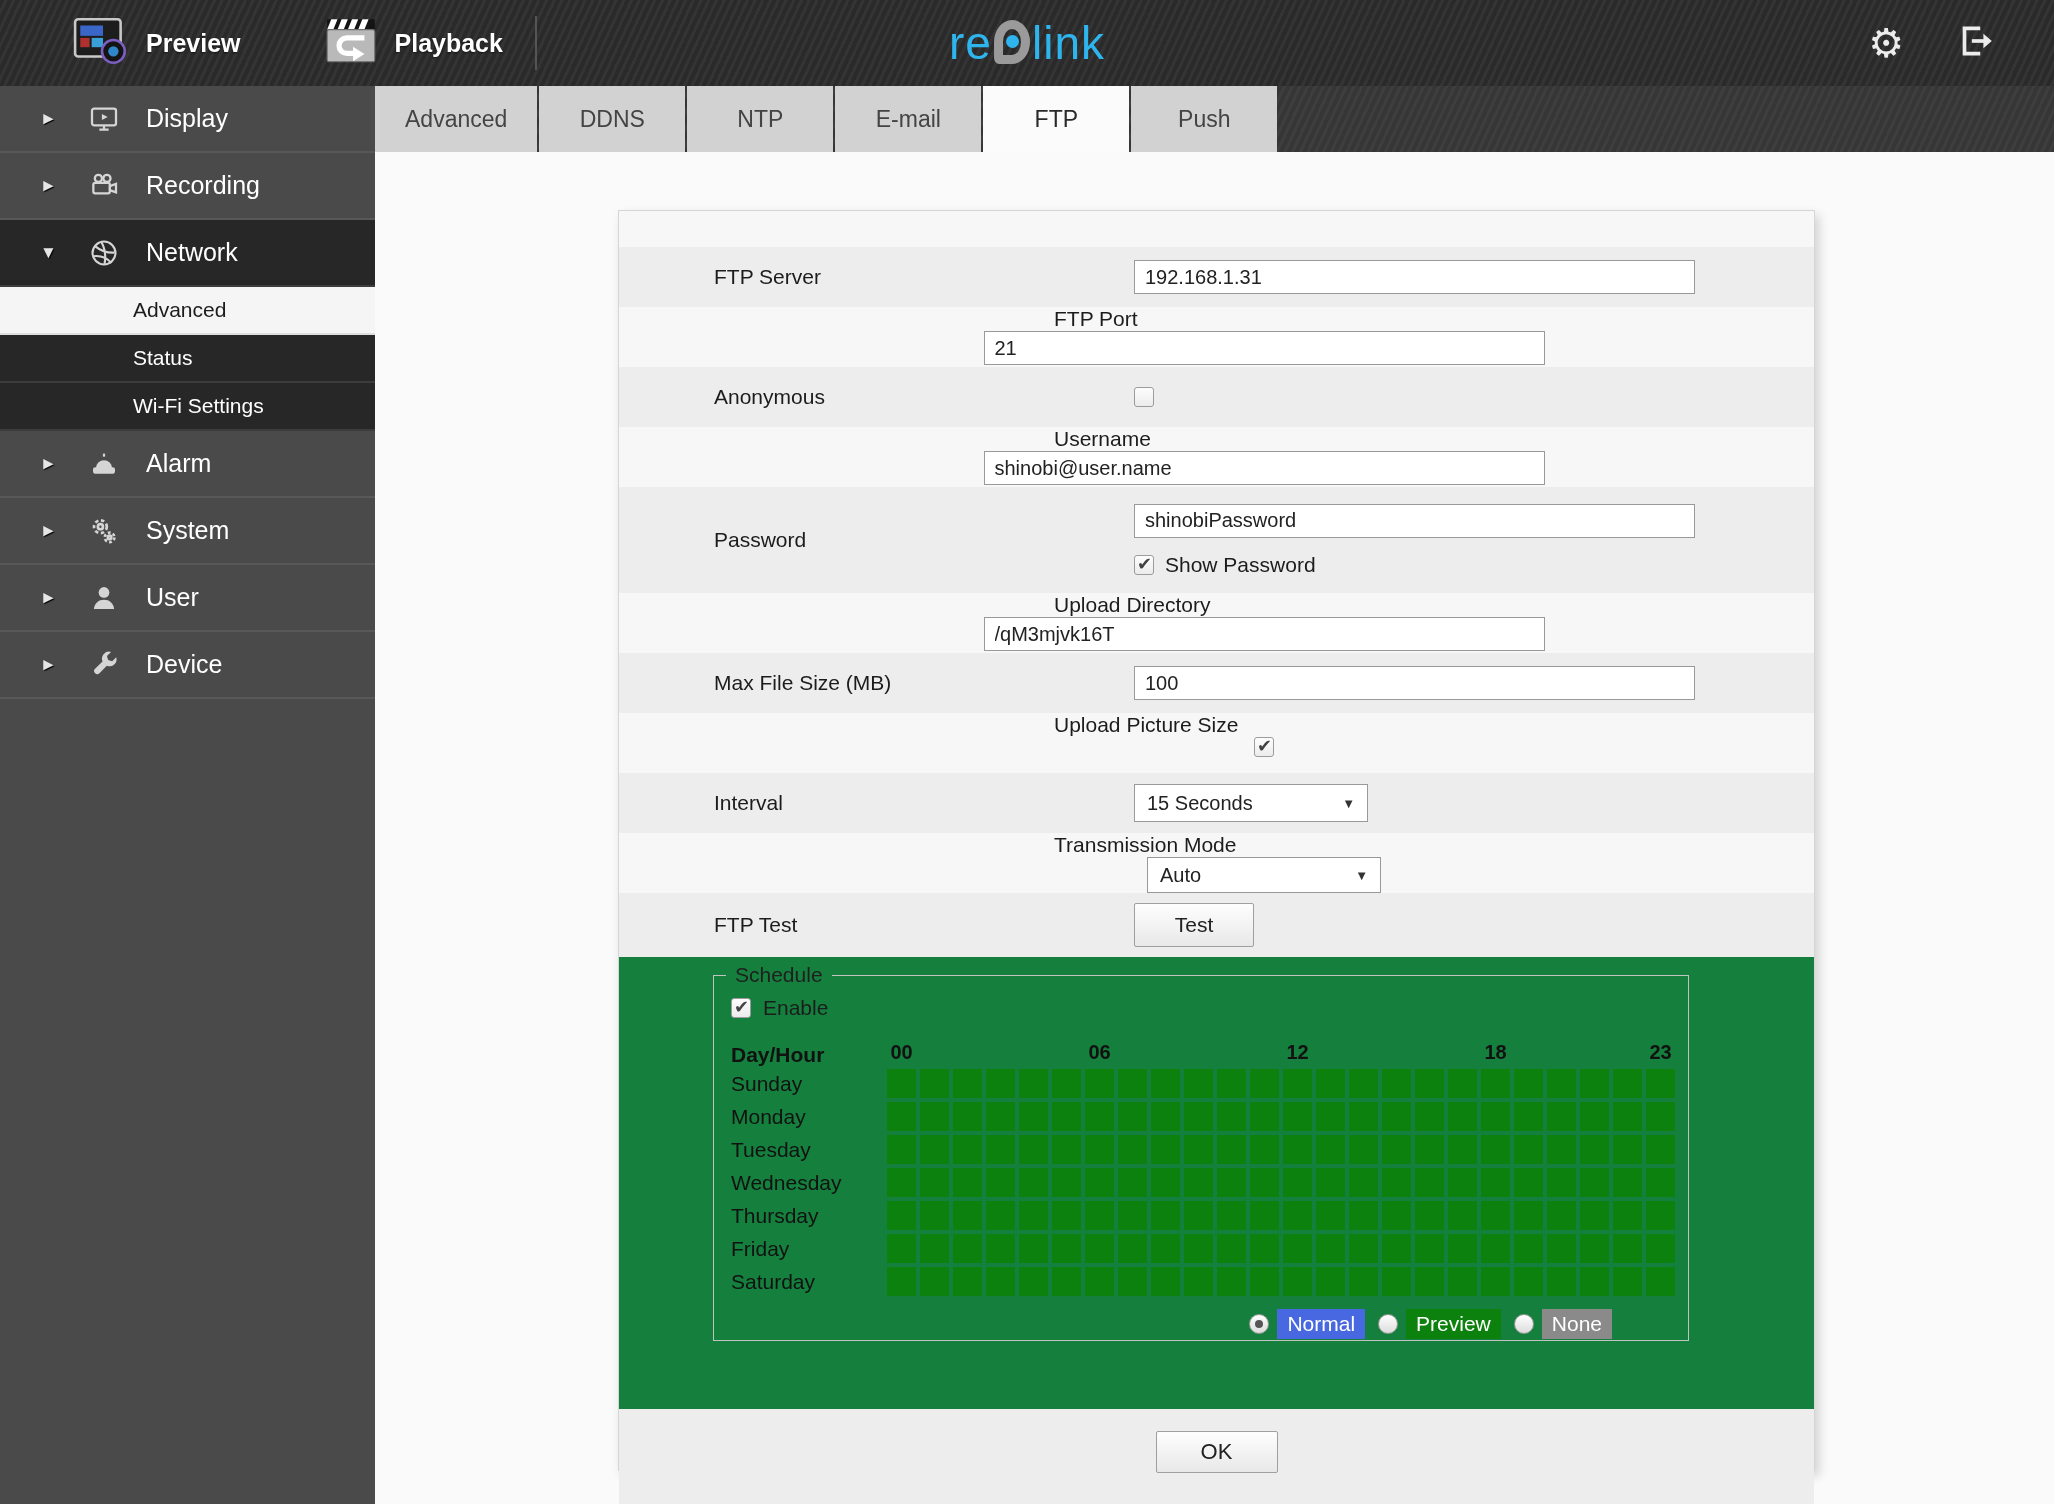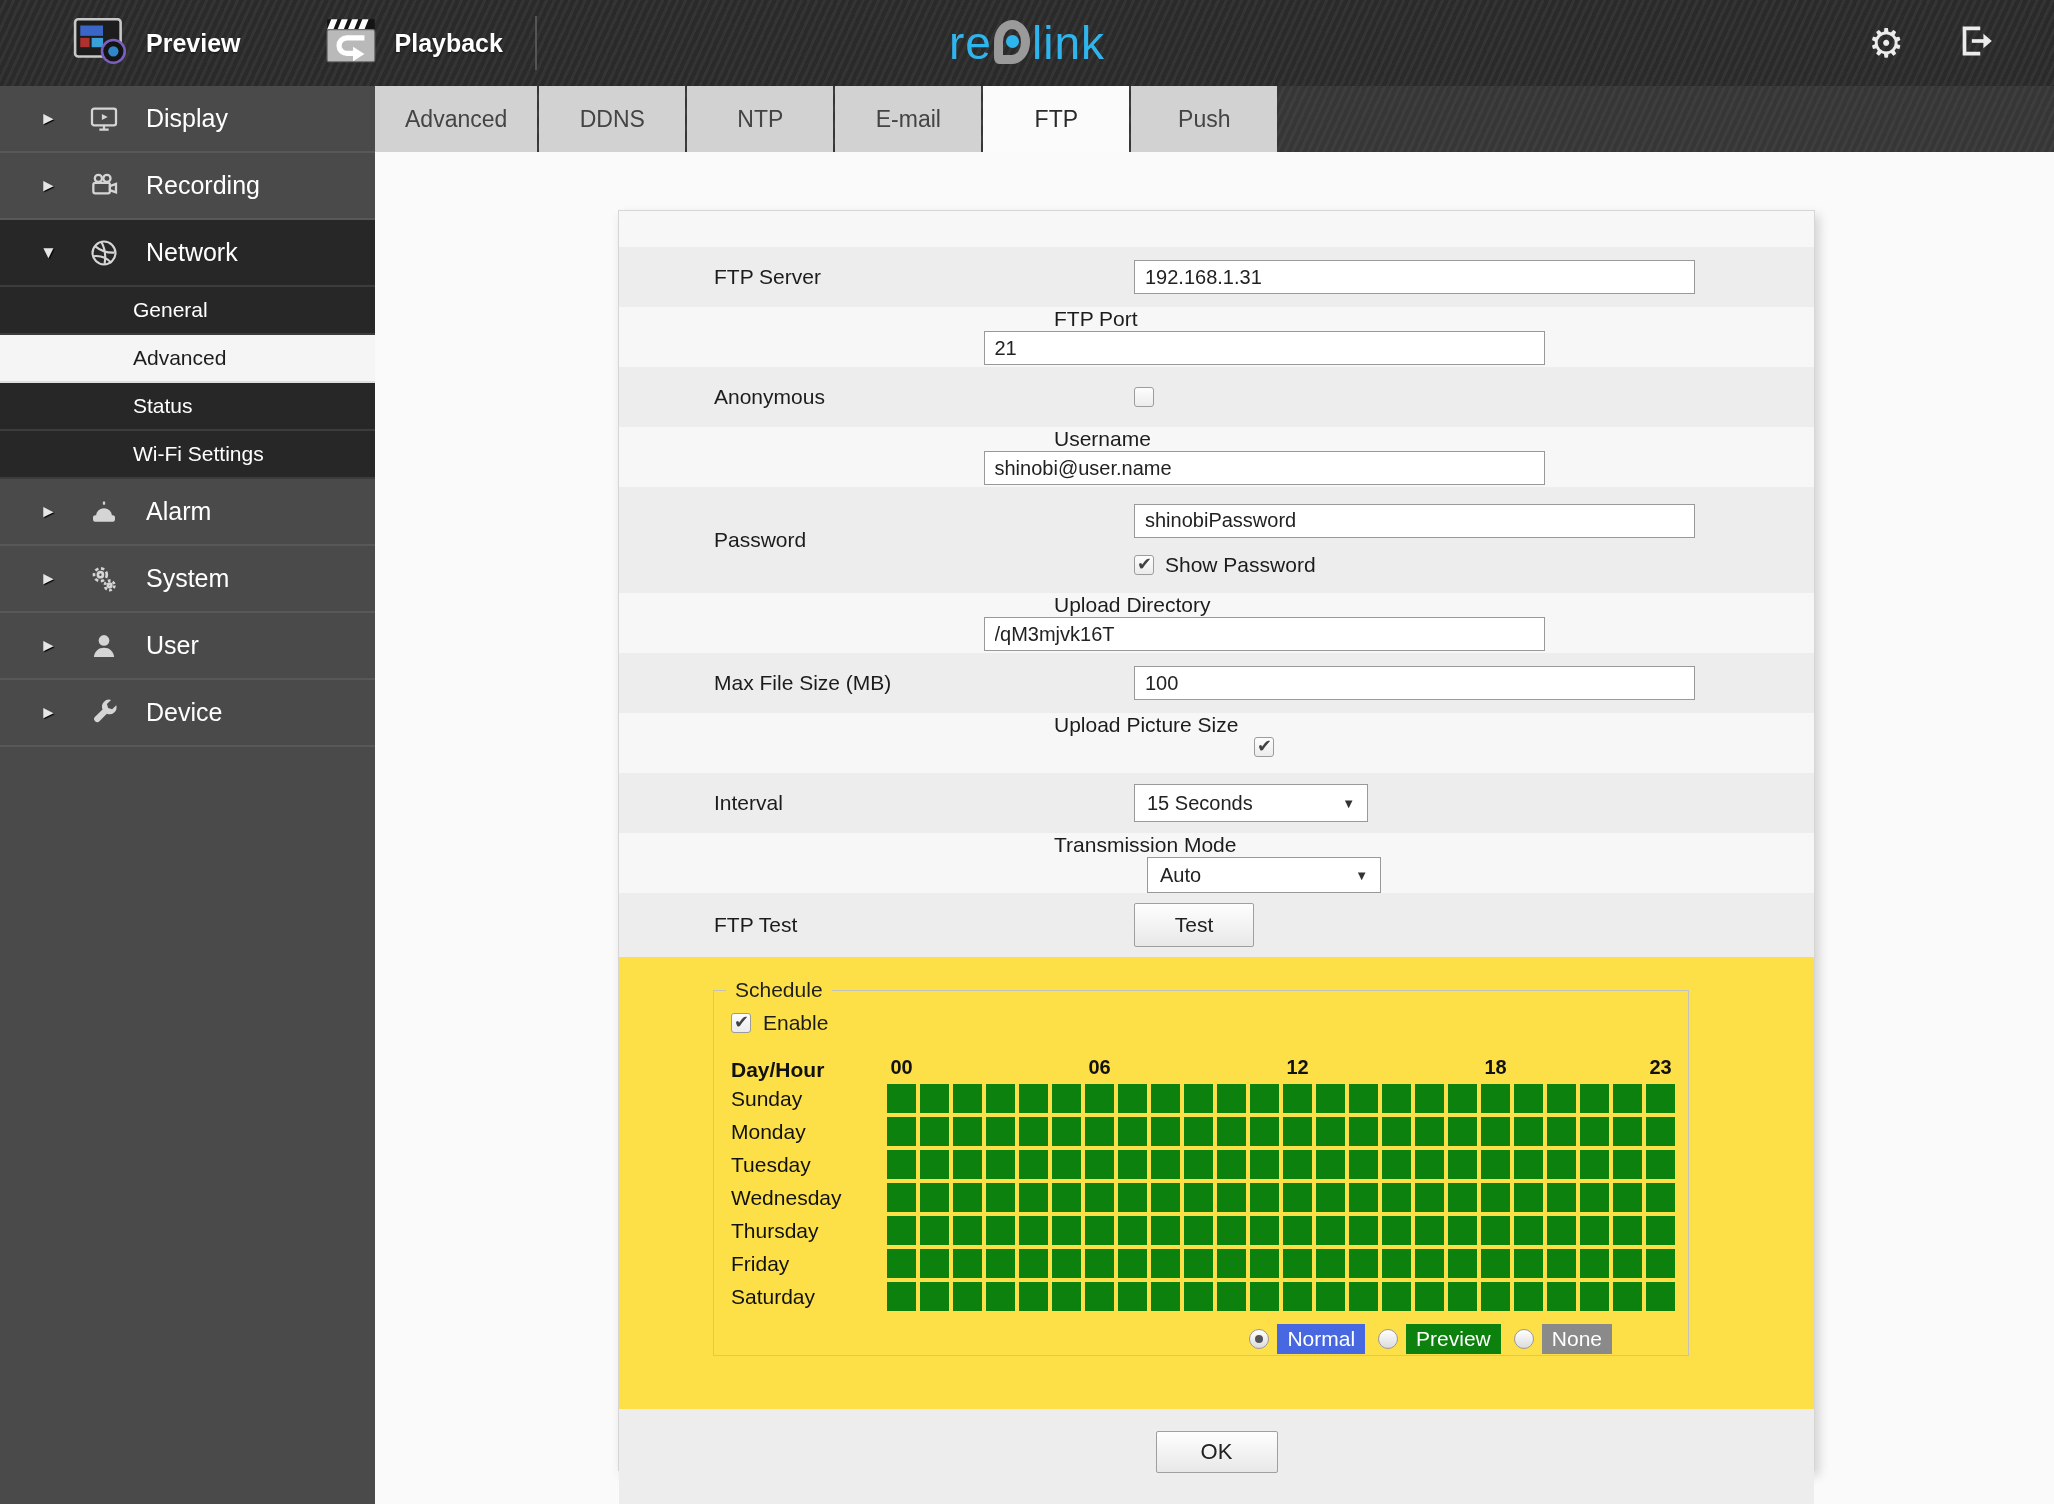--- a/index.html
+++ b/index.html
@@ -68,21 +68,21 @@
   .selectbox { width:234px; height:38px; border:1px solid #999; background:#fff; cursor:pointer;
                display:flex; align-items:center; justify-content:space-between; padding:0 12px; }
   .selectbox .selval { font-size:20px; color:#222; }
   .selectbox .caret { font-size:13px; color:#333; }
   .btn { background:linear-gradient(#fefefe,#e8e8e8); border:1px solid #9f9f9f; border-radius:2px;
          color:#222; display:flex; align-items:center; justify-content:center; cursor:pointer; }
   .test-btn { width:120px; height:44px; font-size:21px; }
   .ok-btn { width:122px; height:42px; font-size:22px; }
 
   
-  .schedule-section { background:#fde047; height:452px; padding-top:21px; }
+  .schedule-section { background:#15803d; height:452px; padding-top:6px; }
   .sched-fs { margin-left:94px; width:976px; height:378px; border:1px solid #c2c2c2; padding:0 0 0 17px; }
   .sched-fs legend { font-size:21px; color:#1f1f1f; padding:0 9px; margin-left:-5px; }
   .enable-row { margin-top:9px; display:flex; align-items:center; gap:12px; font-size:21px; color:#1c1c1c; }
   .sched-hrow { margin-top:17px; display:flex; height:30px; align-items:flex-end; }
   .corner { width:156px; font-size:21px; font-weight:bold; color:#111; }
   .hlabels { position:relative; width:788px; height:30px;margin-top:16px; }
   .hlabels span { position:absolute; bottom:3px; transform:translateX(-50%); font-size:20px; font-weight:bold; color:#111; }
   .sched-row { display:flex; align-items:center; height:33px; }
   .dlabel { width:156px; font-size:21px; color:#111; }
   .cells { display:flex; gap:4px; }
@@ -175,23 +175,20 @@
     <div class="side-top open">
       <span class="arrow">▼</span>
       <span class="sicon">
         <svg viewBox="0 0 24 24" fill="none" stroke="currentColor" stroke-width="1.6">
           <circle cx="12" cy="12" r="8.6"></circle>
           <path d="M5.2 6.8c4.2 3.4 9.3 5.2 14.6 4.9M4 14.4c5.2-.6 10.4 1.4 13.6 5.2M10 3.7c2.6 4.6 3.5 10.6 2.4 16.5"></path>
         </svg>
       </span>
       <span class="slabel">Network</span>
     </div>
-    <div class="side-sub">
-      <span>General</span>
-    </div>
     <div class="side-sub selected">
       <span>Advanced</span>
     </div>
     <div class="side-sub">
       <span>Status</span>
     </div>
     <div class="side-sub">
       <span>Wi-Fi Settings</span>
     </div>
     <div class="side-top">

